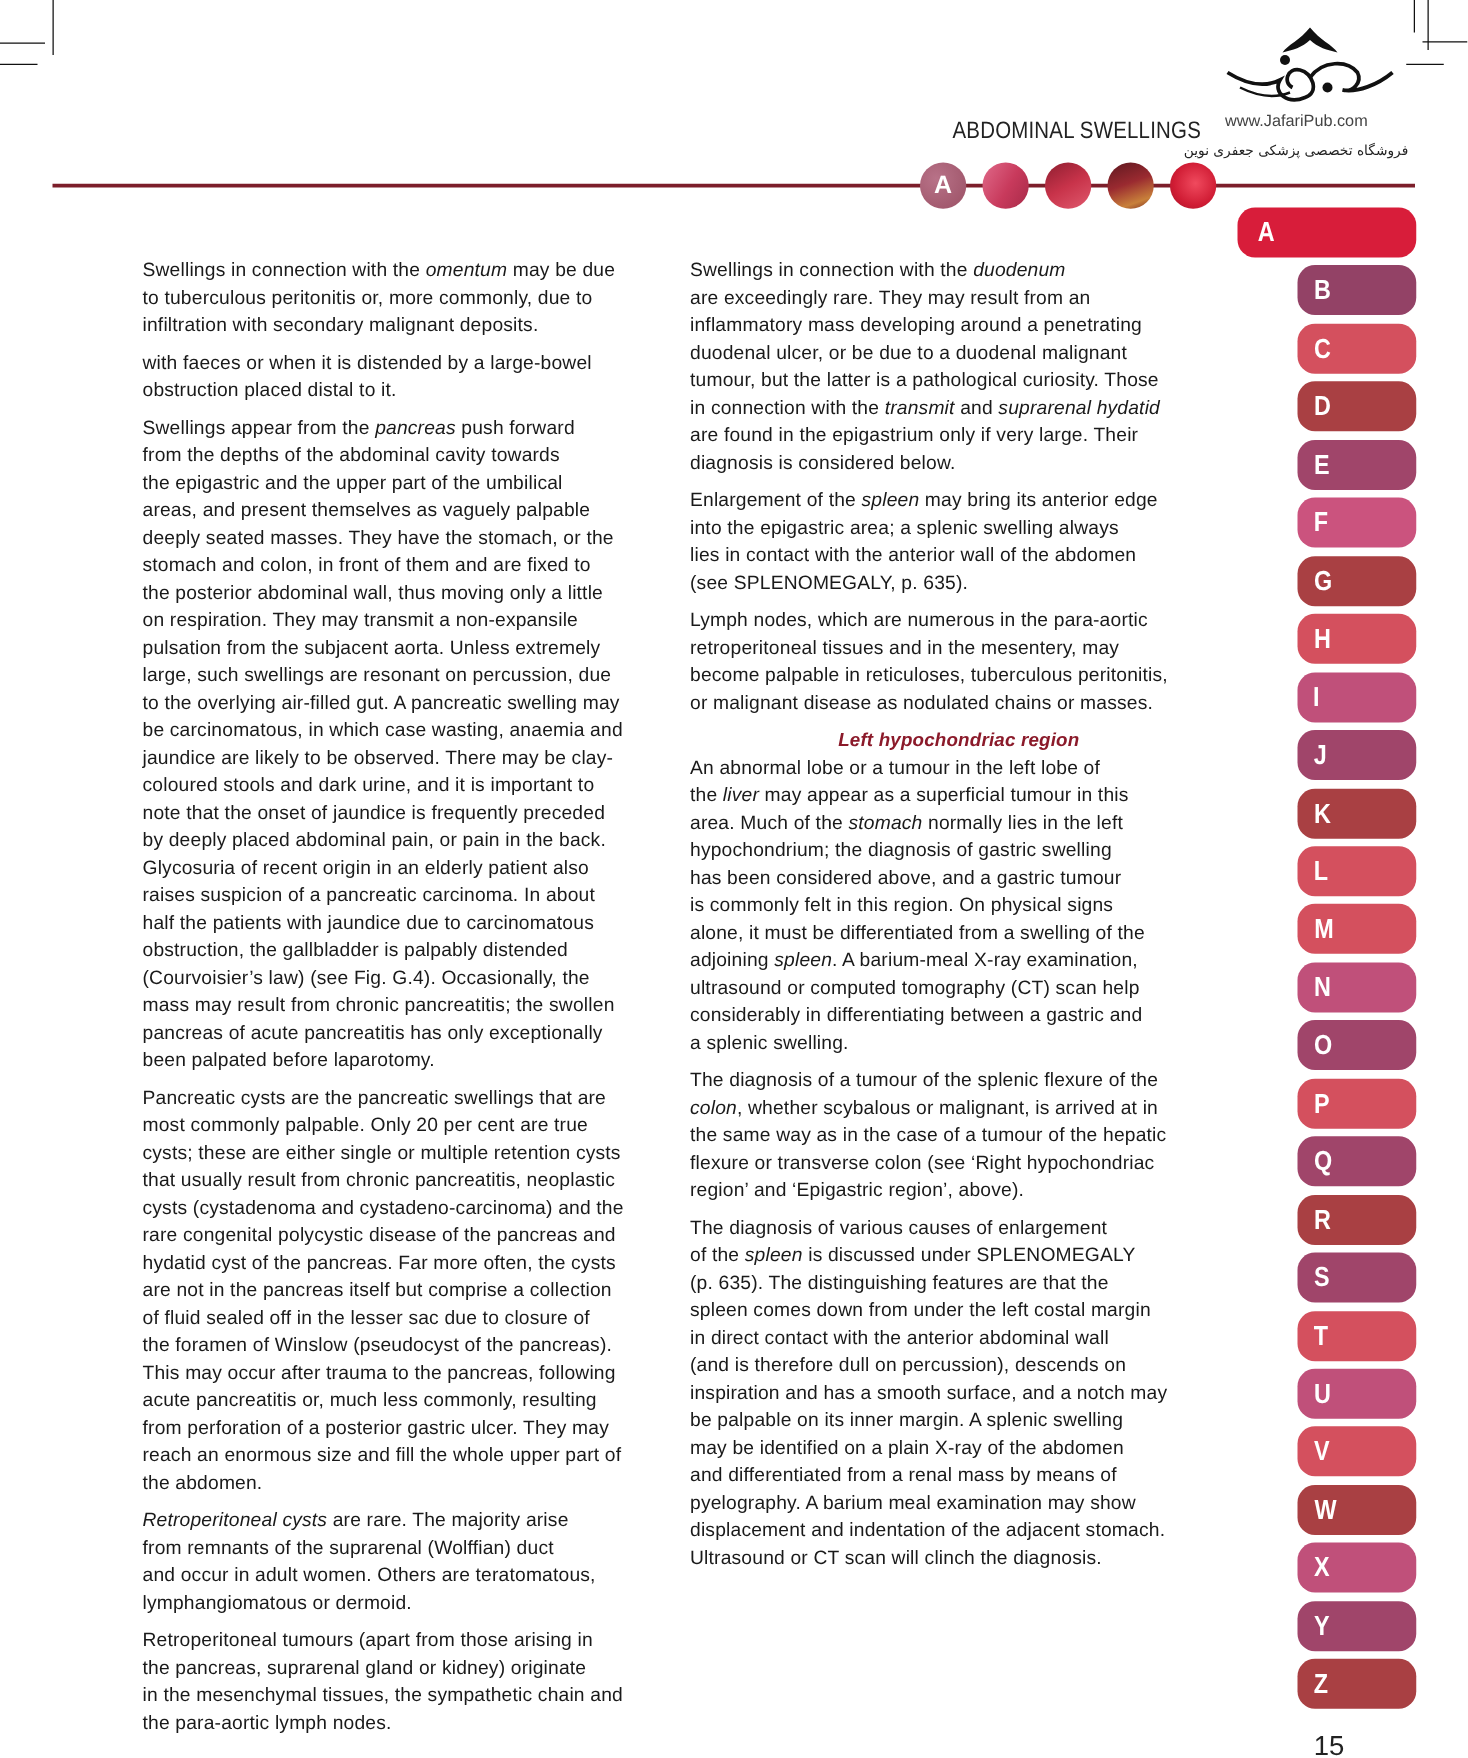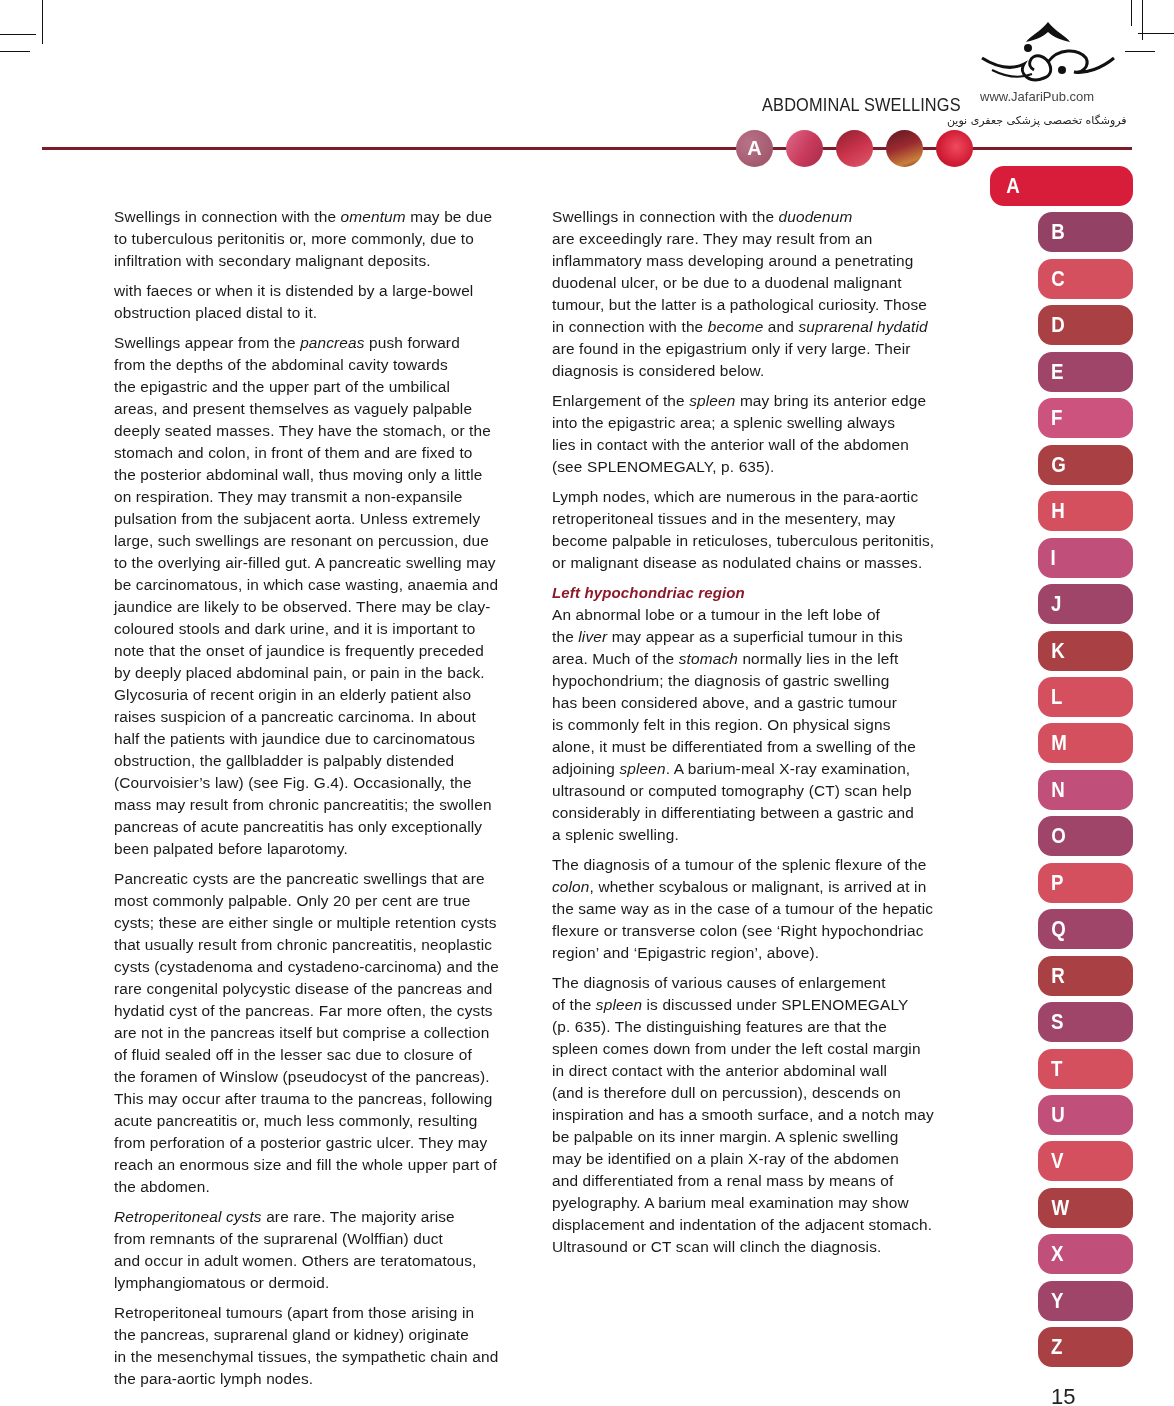--- a/index.html
+++ b/index.html
@@ -21,21 +21,21 @@
   .logo { position: absolute; left: 978px; top: 18px; width: 140px; height: 70px; }
   .logo-url { position: absolute; left: 980px; top: 89px; font-size: 13px; color: #444; white-space: nowrap; }
   .logo-fa { position: absolute; left: 947px; top: 114px; font-size: 11px; color: #222; direction: rtl; white-space: nowrap; font-family: "DejaVu Sans", sans-serif; }
 
   
   .col { position: absolute; top: 206px; font-size: 15.4px; line-height: 22px; letter-spacing: 0.15px; }
   .col-left { left: 114px; width: 448px; }
   .col-right { left: 552px; width: 430px; top: 206px; }
   .col p { margin: 0 0 8px 0; white-space: pre-line; }
   .col em { font-style: italic; }
-  .subhead { color: #8b1a2a; font-weight: bold; font-style: italic; font-size: 15px; margin: 0 !important; line-height: 22px; }
+  .subhead { color: #8b1a2a; font-weight: bold; font-style: italic; font-size: 15px; margin: 0 !important; line-height: 22px; text-align: center; }
   .nogap { margin-bottom: 0 !important; }
 
   
   .tabs { position: absolute; left: 990px; top: 166px; width: 143px; }
   .tab { position: absolute; height: 40px; border-radius: 14px; color: #fff; font-weight: bold;
          font-family: "Liberation Sans Narrow", "Liberation Sans", sans-serif; font-size: 22px;
          display: flex; align-items: center; box-sizing: border-box; }
   .tab span { display: inline-block; transform: scaleX(0.85); }
   .tab.active { left: 0; width: 143px; padding-left: 15px; }
   .tab.idle { left: 48px; width: 95px; padding-left: 12px; }
@@ -131,21 +131,21 @@
 in the mesenchymal tissues, the sympathetic chain and
 the para-aortic lymph nodes.</span></p>
 </div>
 
 <div class="col col-right">
   <p><span>Swellings in connection with the </span><em>duodenum</em><span>
 are exceedingly rare. They may result from an
 inflammatory mass developing around a penetrating
 duodenal ulcer, or be due to a duodenal malignant
 tumour, but the latter is a pathological curiosity. Those
-in connection with the </span><em>become</em><span> and </span><em>suprarenal hydatid</em><span>
+in connection with the </span><em>transmit</em><span> and </span><em>suprarenal hydatid</em><span>
 are found in the epigastrium only if very large. Their
 diagnosis is considered below.</span></p>
   <p><span>Enlargement of the </span><em>spleen</em><span> may bring its anterior edge
 into the epigastric area; a splenic swelling always
 lies in contact with the anterior wall of the abdomen
 (see SPLENOMEGALY, p. 635).</span></p>
   <p><span>Lymph nodes, which are numerous in the para-aortic
 retroperitoneal tissues and in the mesentery, may
 become palpable in reticuloses, tuberculous peritonitis,
 or malignant disease as nodulated chains or masses.</span></p>

